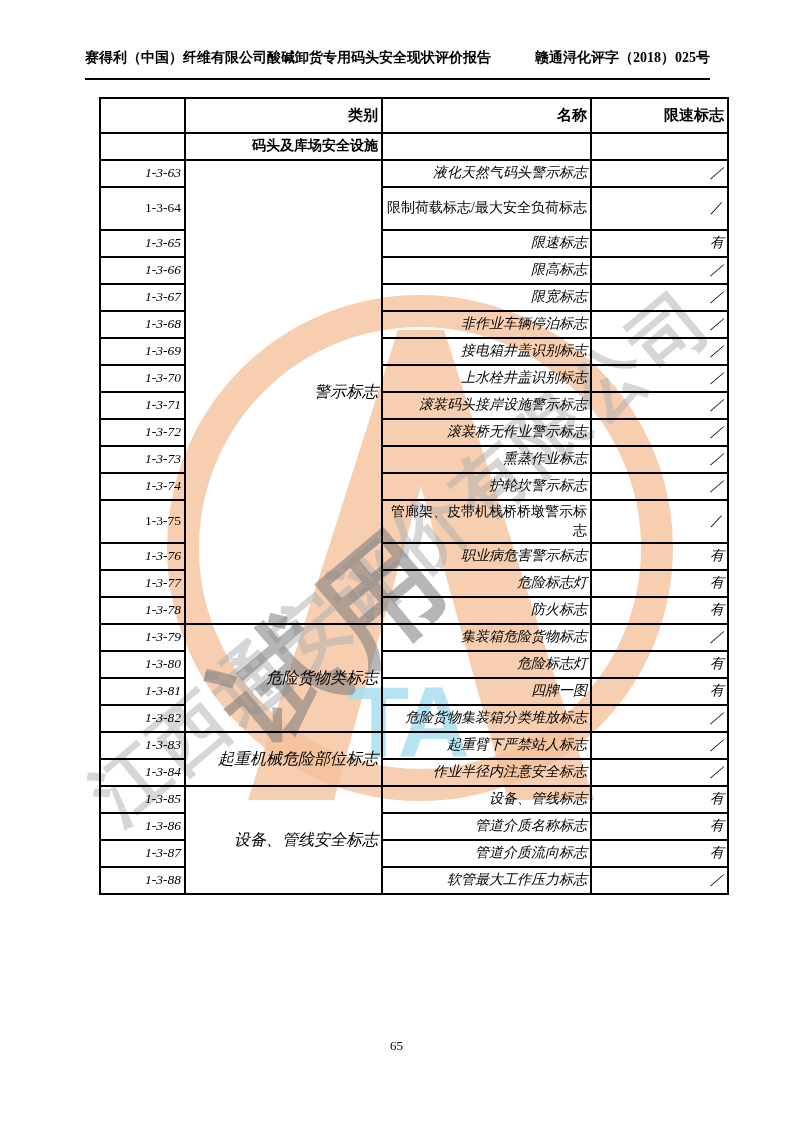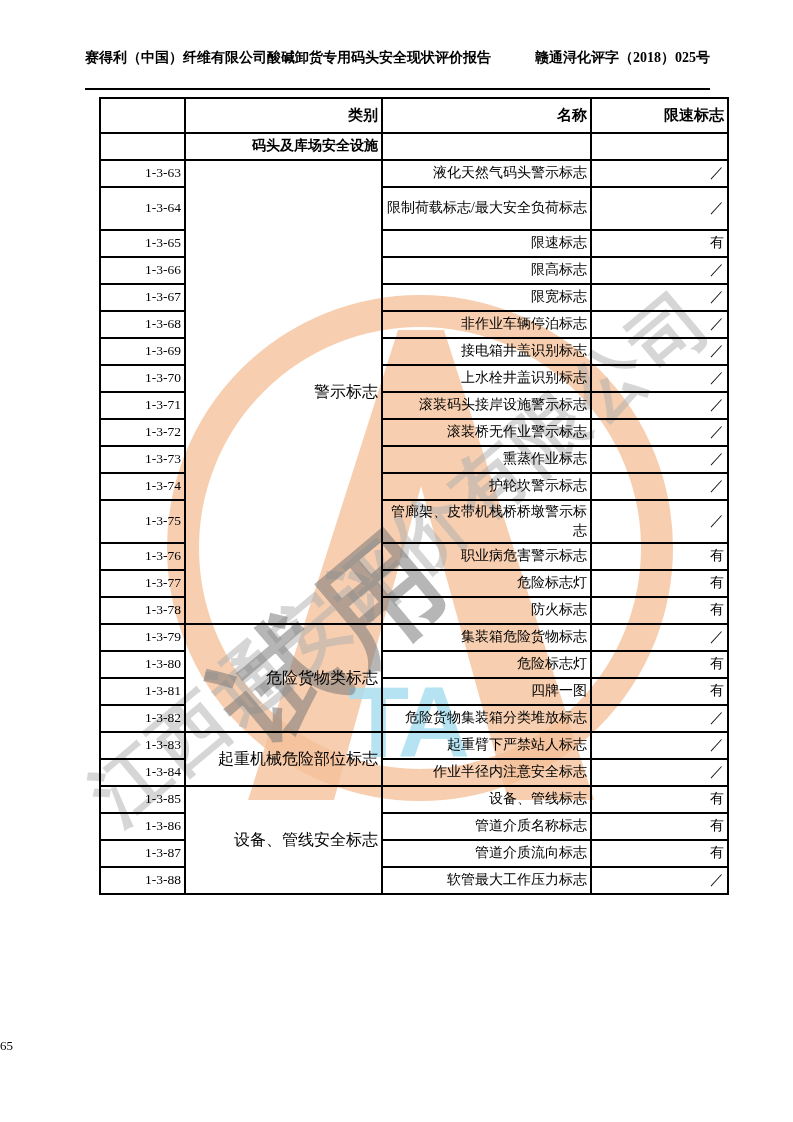--- a/index.html
+++ b/index.html
@@ -4,40 +4,40 @@
 <style>
   html,body { margin:0; padding:0; background:#e8e8e8; }
   .page {
     position:relative; width:793px; height:1122px; margin:0 auto;
     background:#ffffff; overflow:hidden;
     font-family:"Liberation Serif","DejaVu Serif",serif; color:#000;
   }
   .doc-header {
     position:absolute; left:85px; right:83px; top:50px;
     display:flex; justify-content:space-between; align-items:flex-end;
-    border-bottom:2px solid #000; padding-bottom:21px;
+    border-bottom:2px solid #000; padding-bottom:11px;
     font-weight:bold; font-size:14px; line-height:1.2; white-space:nowrap;
   }
   table.insp {
     position:absolute; left:99px; top:97px; width:628px;
     border-collapse:collapse; table-layout:fixed;
     text-align:right; font-size:14px; line-height:1.35;
   }
   table.insp th, table.insp td { border:2px solid #000; padding:1px 3px; vertical-align:middle; overflow:hidden; }
   table.insp th { font-size:15px; font-weight:bold; height:31px; }
-  tr.s  { height:27px; }
+  tr.s  { height:27px;font-style:italic; }
   tr.d  { height:43px; }
   tr.sec{ height:27px;margin-top:26px; }
   tr.sec td { font-weight:bold; }
   td.idc { font-size:13.5px; font-family:"Liberation Serif","DejaVu Serif",serif; }
   td.cat { font-size:16px; }
   td.status { font-size:14px; }
   .page-number {
     position:absolute; left:0; right:0; top:1038px;
-    text-align:left; font-size:13px;
+    text-align:center; font-size:13px;
   }
   .watermark {
     position:absolute; left:0; top:0; width:793px; height:1122px;
     pointer-events:none; mix-blend-mode:multiply; z-index:5;
   }
   .wm-text { font-family:"Liberation Serif","DejaVu Serif",serif; font-weight:bold; }
   .wm-letters { font-family:"Liberation Sans","DejaVu Sans",sans-serif; font-weight:bold; }
 </style>
 </head>
 <body>

